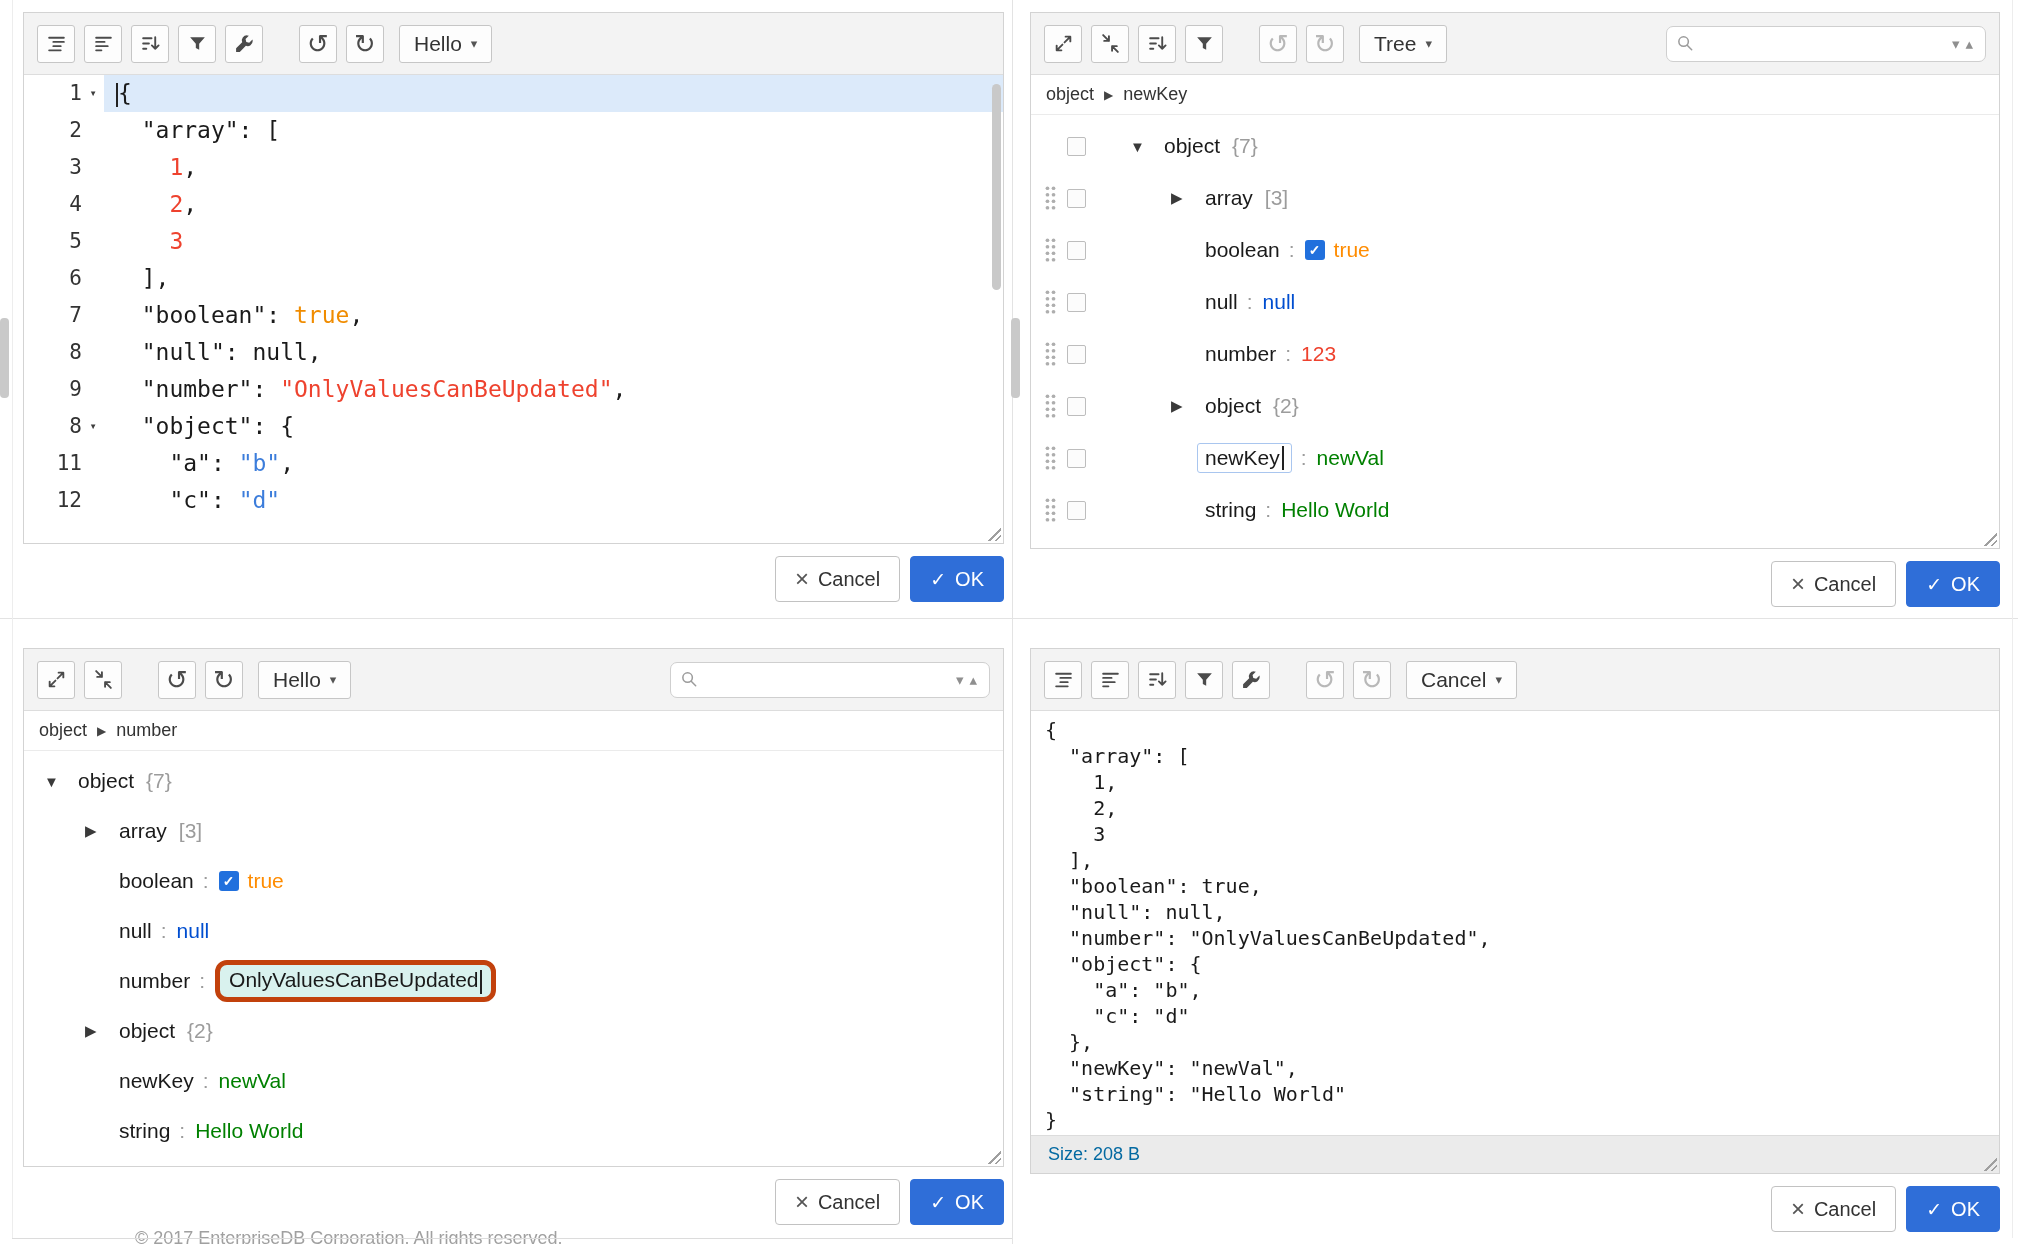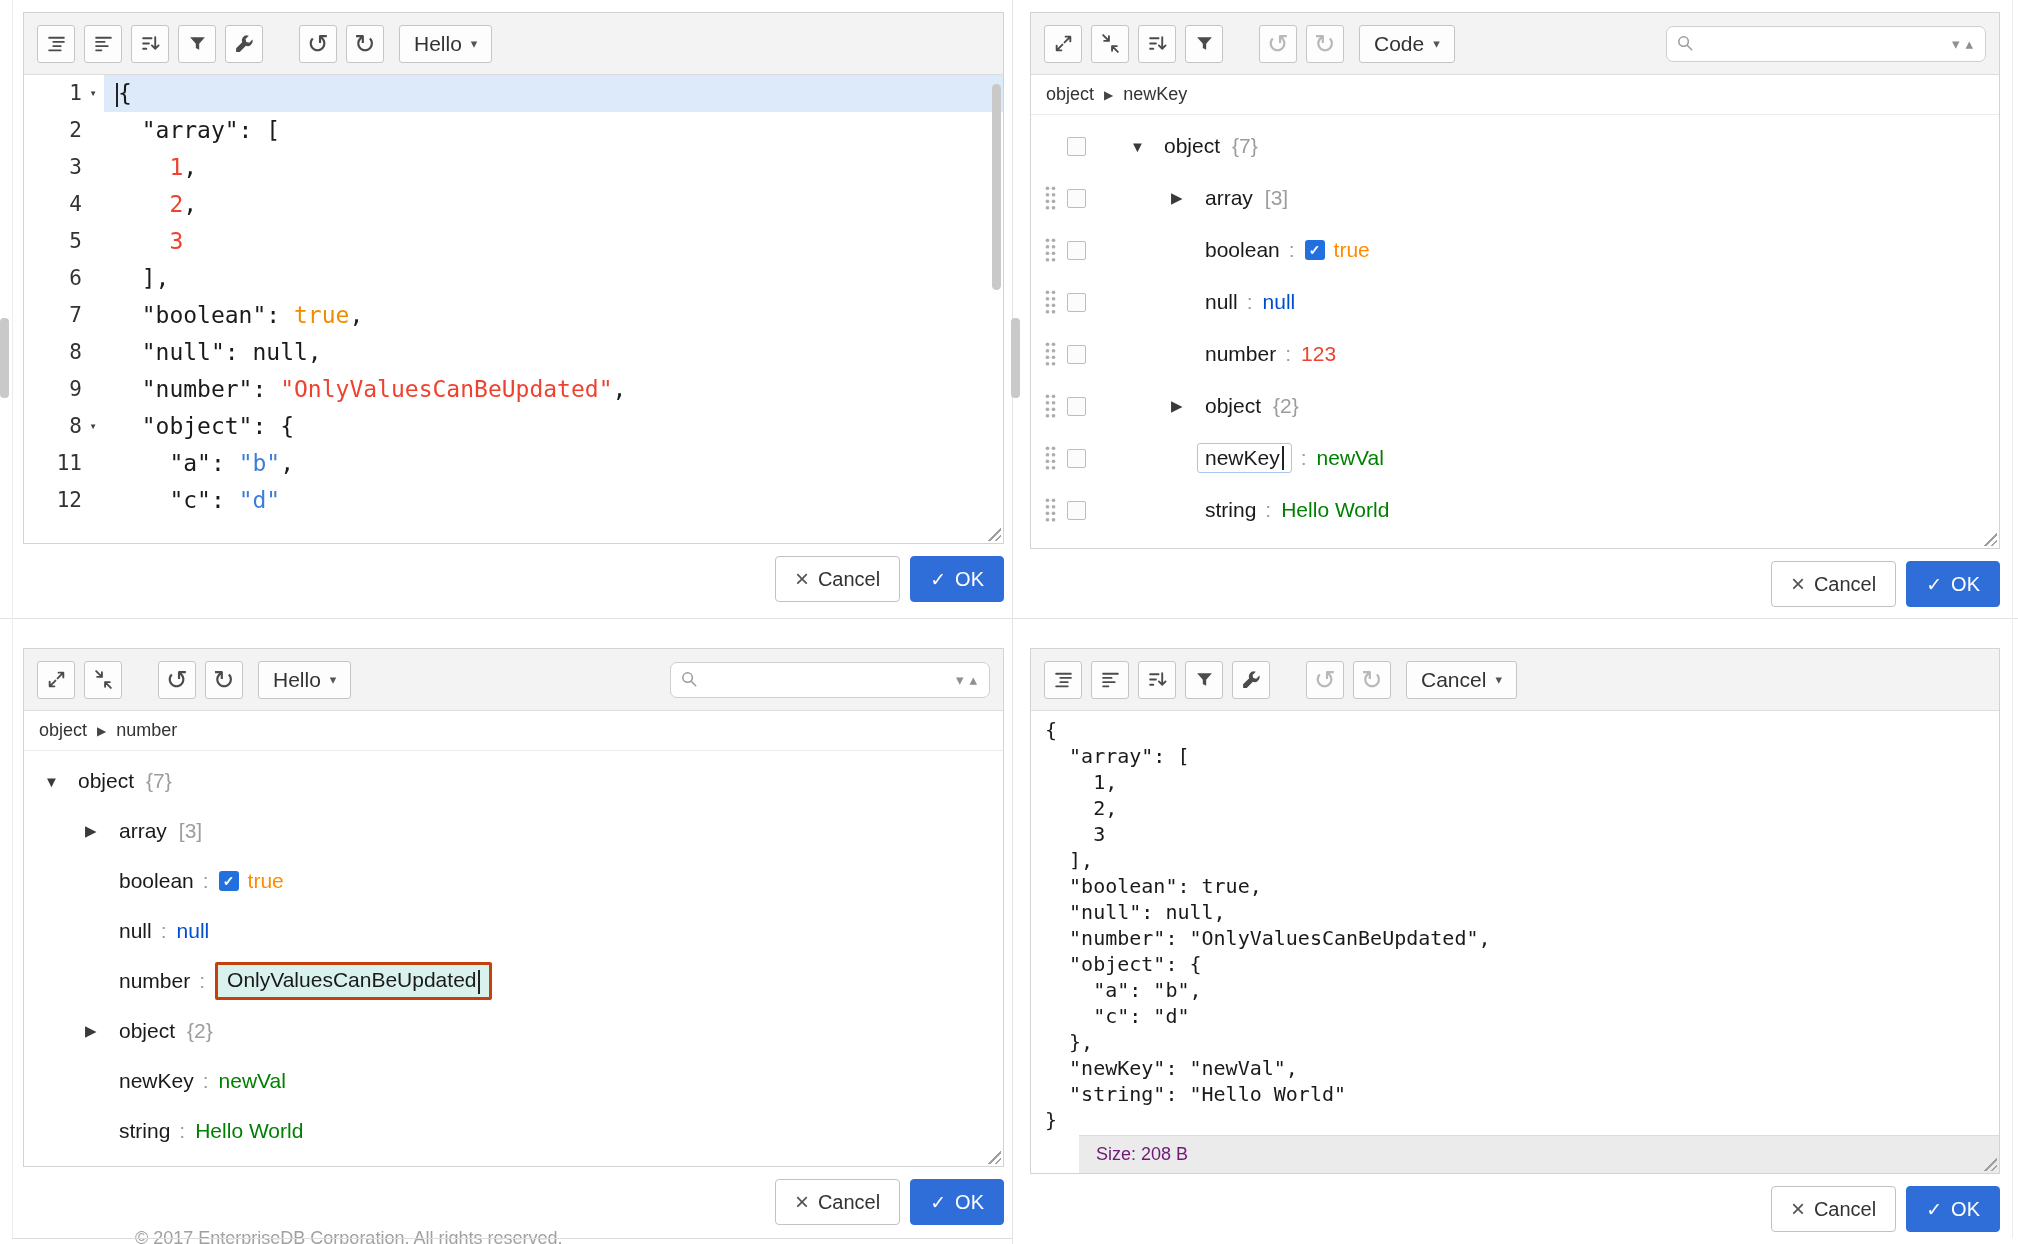--- a/index.html
+++ b/index.html
@@ -48,37 +48,37 @@
   .code-line{display:flex;height:37px;line-height:37px;white-space:pre;}
   .gutter-cell{width:80px;flex:0 0 80px;display:flex;justify-content:flex-end;align-items:center;color:#333;font-size:21px;}
   .fold{width:22px;font-size:12px;color:#3e3e3e;text-align:center;flex:0 0 22px;}
   .code-text{padding-left:10px;flex:1;color:#1a1a1a;}
   .code-line.active .code-text{background:#dceafa;}
   .t-plain{color:#1a1a1a;} .t-num{color:#ee422e;} .t-bool{color:#f08c00;}
   .t-str{color:#ee422e;} .t-str2{color:#3c7ddb;}
   .vthumb{position:absolute;right:2px;top:9px;width:9px;height:206px;background:#c9c9c9;border-radius:5px;}
 
   .statusbar{height:38px;background:#ebebeb;border-top:1px solid #dcdcdc;display:flex;align-items:center;gap:33px;padding:0 17px;font-size:18px;color:#44505c;flex:0 0 auto;}
-  .statusbar.size-bar{color:#701a75;margin-left:48px;}
+  .statusbar.size-bar{color:#0369a1;}
 
   
   .tree-area{flex:1;overflow:hidden;padding-top:5px;}
   .trow{height:52px;display:flex;align-items:center;font-size:21px;color:#1a1a1a;padding-left:13px;}
   .form-rows .trow{height:50px;padding-left:20px;}
   .drag{width:14px;margin-right:9px;flex:0 0 14px;display:flex;align-items:center;cursor:grab;}
   .hidden{visibility:hidden;}
   .ctx{width:19px;height:19px;border:1px solid #bdbdbd;border-radius:2px;background:#fcfcfc;flex:0 0 19px;margin-right:6px;cursor:pointer;}
   .indent{flex:0 0 auto;height:1px;}
   .expander{width:34px;flex:0 0 34px;font-size:15px;color:#3a3a3a;cursor:pointer;}
   .fname{color:#1a1a1a;}
   .editing-box{border:1px solid #a9c6ef;border-radius:3px;padding:2px 7px;margin-left:-8px;background:#fff;display:inline-flex;align-items:center;}
   .colon{color:#9c9c9c;margin:0 10px 0 9px;}
   .fmeta{color:#9c9c9c;margin-left:12px;}
   .v-string{color:#008000;text-align:center;} .v-null{color:#004ed0;} .v-number{color:#ee422e;} .v-boolean{color:#ff8c00;}
-  .v-editing{background:#d9f2ee;border:3px solid #c2410c;border-radius:2px;padding:3px 9px;color:#1a1a1a;}
+  .v-editing{background:#d9f2ee;border:5px solid #c2410c;border-radius:12px;padding:3px 9px;color:#1a1a1a;}
   .checkbox{width:20px;height:20px;background:#2170dd;border-radius:3px;color:#fff;display:inline-flex;align-items:center;justify-content:center;font-size:14px;margin-right:9px;font-weight:bold;cursor:pointer;}
   .caret-i{display:inline-block;width:2px;height:24px;background:#222;margin-left:2px;vertical-align:middle;}
 
   
   .preview-area{flex:1;overflow:hidden;font-family:"DejaVu Sans Mono",monospace;font-size:20px;line-height:26px;color:#1a1a1a;padding:6px 0 0 14px;white-space:pre;}
 
   .btn-row{display:flex;justify-content:flex-end;gap:10px;margin-top:12px;}
   .btn{height:46px;border-radius:4px;font-size:20px;display:flex;align-items:center;gap:9px;padding:0 19px;cursor:pointer;font-family:inherit;}
   .btn-cancel{background:#fff;border:1px solid #c2c2c2;color:#333;}
   .btn-cancel .btn-ico{color:#555;font-size:24px;line-height:1;}
@@ -201,21 +201,21 @@
             </svg>
           </button>
         <span class="gap"></span>
         <button class="icon-btn disabled">
             <span class="g">↺</span>
           </button>
         <button class="icon-btn disabled">
             <span class="g">↻</span>
           </button>
         <button class="mode-btn">
-          <span>Code</span>
+          <span>Tree</span>
           <span class="caret">▾</span>
         </button>
         <span class="spacer"></span>
         <div class="search-box">
           <svg viewBox="0 0 20 20">
               <circle cx="8" cy="8" r="5"></circle>
               <path d="M11.8 11.8L16.5 16.5"></path>
             </svg>
           <input class="search-input" style="">
           <span class="snav">▾</span>

